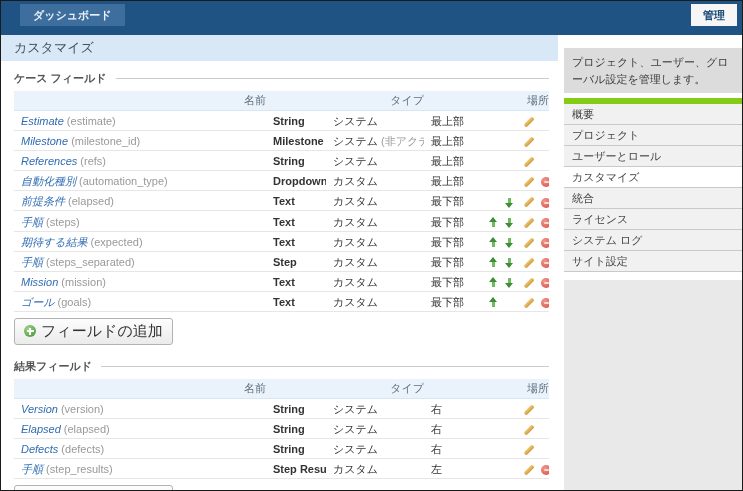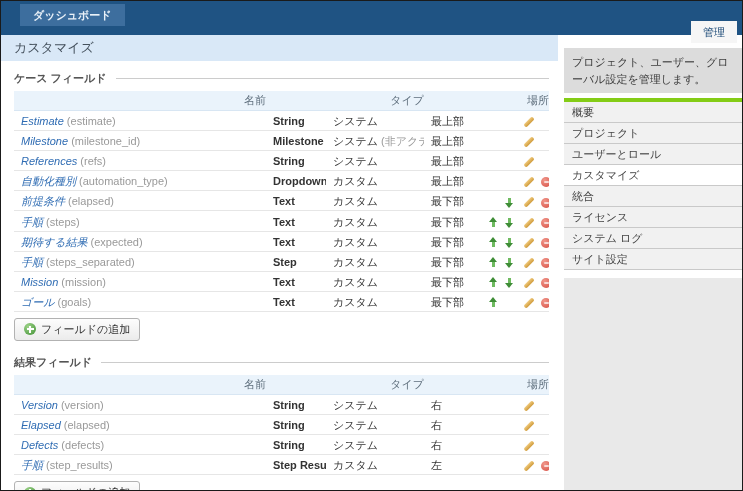--- a/index.html
+++ b/index.html
@@ -9,22 +9,22 @@
     font-family:"Liberation Sans",sans-serif;font-size:11px;color:#333;
     display:flex;flex-direction:column;background:#fff;
   }
   
   .topbar{height:34px;background:#1f5383;position:relative;flex-shrink:0;}
   .tab-dash{
     position:absolute;left:19px;top:3px;height:22px;line-height:22px;
     padding:0 13px;background:#3d6e9e;color:#eaf1f8;font-weight:bold;cursor:pointer;
   }
   .tab-admin{
-    position:absolute;right:5px;top:20px;height:22px;line-height:22px;
-    padding:0 12px;background:#f6f6f6;color:#1c4a77;font-weight:normal;cursor:pointer;
+    position:absolute;right:5px;top:3px;height:22px;line-height:22px;
+    padding:0 12px;background:#f6f6f6;color:#1c4a77;font-weight:bold;cursor:pointer;
   }
   
   .content{flex:1;display:flex;min-height:0;}
   .main{width:557px;flex-shrink:0;overflow:hidden;background:#fff;}
   .gapcol{width:6px;background:#fff;flex-shrink:0;}
   .side{flex:1;display:flex;flex-direction:column;background:#fff;padding-top:13px;}
   
   .page-title{height:26px;line-height:26px;background:#d9e8f7;color:#44505c;
     font-size:13px;padding-left:13px;}
   .main-body{padding:6px 9px 0 13px;}
@@ -64,25 +64,25 @@
   .ico-delete::after{content:"";position:absolute;left:2.5px;top:4px;width:5px;height:2px;
     background:#f9d9d5;border-radius:1px;}
   .ico-add{width:12px;height:12px;border-radius:50%;position:relative;display:inline-block;
     background:radial-gradient(circle at 35% 30%,#9ed489,#3f8f33);flex-shrink:0;}
   .ico-add::before{content:"";position:absolute;left:2.5px;top:5px;width:7px;height:2px;background:#fff;}
   .ico-add::after{content:"";position:absolute;left:5px;top:2.5px;width:2px;height:7px;background:#fff;}
   
   .btn-add{
     display:inline-flex;align-items:center;gap:5px;margin:6px 0 10px;
     border:1px solid #b2b2b2;border-radius:3px;background:linear-gradient(180deg,#fdfdfd,#ebebeb);
-    padding:3px 9px;font-family:"Liberation Sans",sans-serif;font-size:11px;color:#333;cursor:pointer;
+    padding:3px 9px;font-family:"Liberation Sans",sans-serif;font-size:15px;color:#333;cursor:pointer;
   }
   
   .side-desc{background:#dcdcdc;color:#3c3c3c;padding:6px 8px;line-height:1.5;}
-  .side-menu{list-style:none;margin:5px 0 8px;padding:0;border-top:4px solid #84cc16;}
+  .side-menu{list-style:none;margin:5px 0 8px;padding:0;border-top:6px solid #84cc16;}
   .side-item{height:21px;line-height:21px;padding-left:8px;background:#f1f1f1;
     border-bottom:1px solid #c9c9c9;color:#444;cursor:pointer;}
   .side-item.active{background:#fff;}
   .side-fill{flex:1;background:#e9e9e9;}
 </style>
 </head>
 <body>
 
 <div class="window">
 

